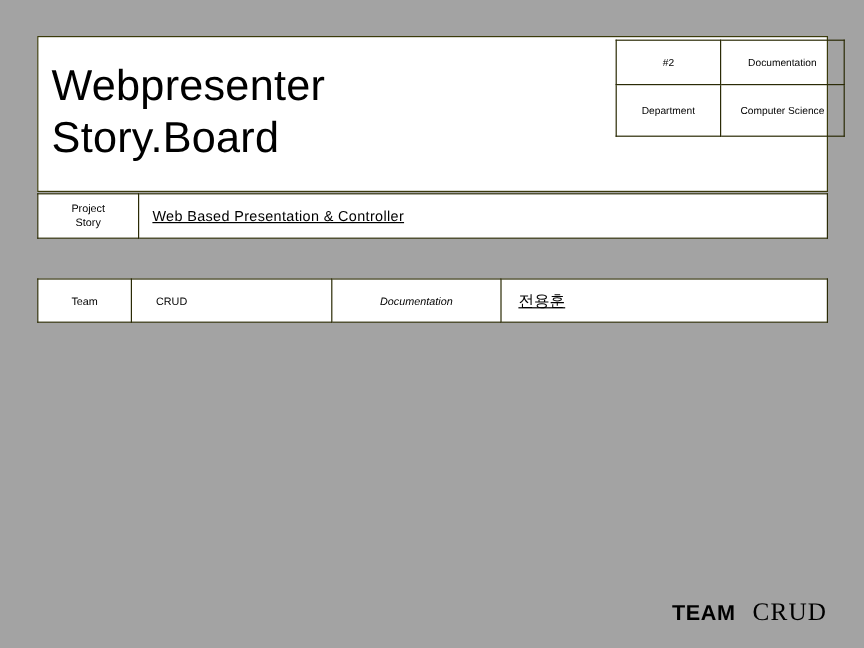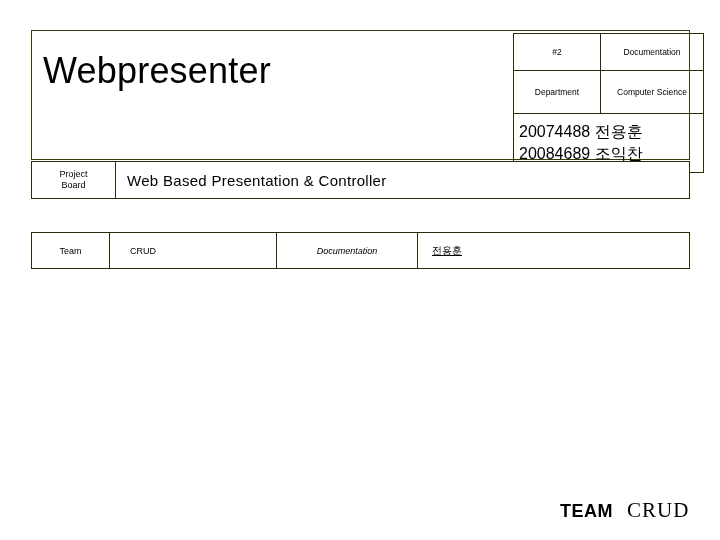--- a/index.html
+++ b/index.html
@@ -10,21 +10,21 @@
     width: 720px;
     height: 540px;
     background: #FFF200;
     font-family: "Liberation Sans", sans-serif;
     overflow: hidden;
   }
   .slide {
     position: relative;
     width: 720px;
     height: 540px;
-    background: #ffffff;
+    background: #a3a3a3;
   }
 
   
   .header-panel {
     position: absolute;
     left: 31px;
     top: 30px;
     width: 659px;
     height: 130px;
     background: #FFFFFF;
@@ -97,38 +97,39 @@
     vertical-align: middle;
   }
   .label-cell {
     width: 75px;
     font-size: 9px;
     line-height: 11px;
     text-align: center;
     padding: 0 4px;
   }
   .project-value {
-    font-size: 15px;
+    font-size: 12px;
     padding-left: 11px;
     letter-spacing: 0.3px;
+    text-decoration: underline;
   }
 
   
   .team-row {
     position: absolute;
     left: 31px;
     top: 232px;
     width: 659px;
     height: 37px;
     box-sizing: border-box;
   }
   .team-cell-1 { width: 75px; font-size: 9px; text-align: center; }
   .team-cell-2 { width: 145px; font-size: 9px; padding-left: 20px; }
   .team-cell-3 { width: 138px; font-size: 9px; text-align: center; font-style: italic; }
-  .team-cell-4 { font-size: 10px; padding-left: 14px; text-decoration: underline; }
+  .team-cell-4 { font-size: 13px; padding-left: 14px; text-decoration: underline; }
 
   
   .footer-logo {
     position: absolute;
     left: 560px;
     top: 498px;
     display: flex;
     align-items: baseline;
     gap: 14px;
   }
@@ -148,50 +149,45 @@
 </style>
 </head>
 <body>
 
 <div class="slide">
 
   <div class="header-panel">
 
     <div class="title-block">
       <div class="title-line">Webpresenter</div>
+      <div class="title-line">Story.Board</div>
     </div>
 
     <table class="meta-table">
       <tbody>
           <tr>
         <td class="col-a">#2</td>
         <td class="col-b">Documentation</td>
       </tr>
       <tr>
         <td class="col-a row2">Department</td>
         <td class="col-b row2">Computer Science</td>
-      </tr>
-      <tr>
-        <td class="members" colspan="2">
-          <div class="member-line">20074488 전용훈</div>
-          <div class="member-line">20084689 조익찬</div>
-        </td>
       </tr>
     </tbody>
       </table>
 
   </div>
 
   <div class="project-row">
     <table class="row-table">
       <tbody>
           <tr>
         <td class="label-cell">
           <div>Project</div>
-          <div>Board</div>
+          <div>Story</div>
         </td>
         <td class="project-value">Web Based Presentation &amp; Controller</td>
       </tr>
     </tbody>
       </table>
   </div>
 
   <div class="team-row">
     <table class="row-table">
       <tbody>

